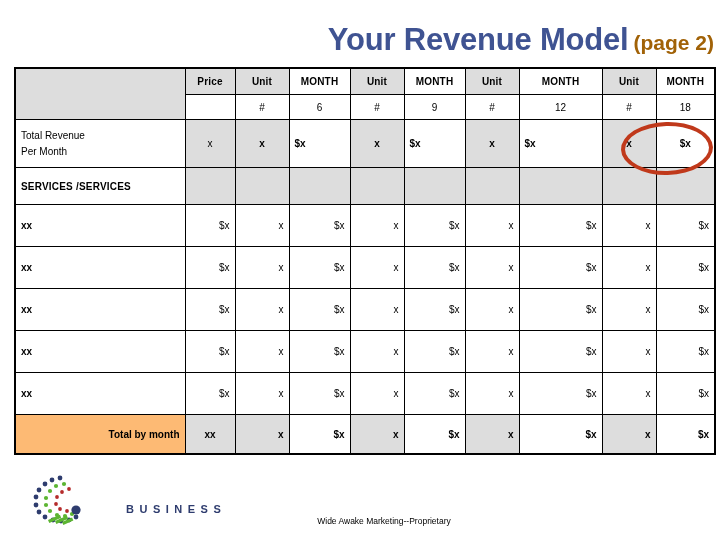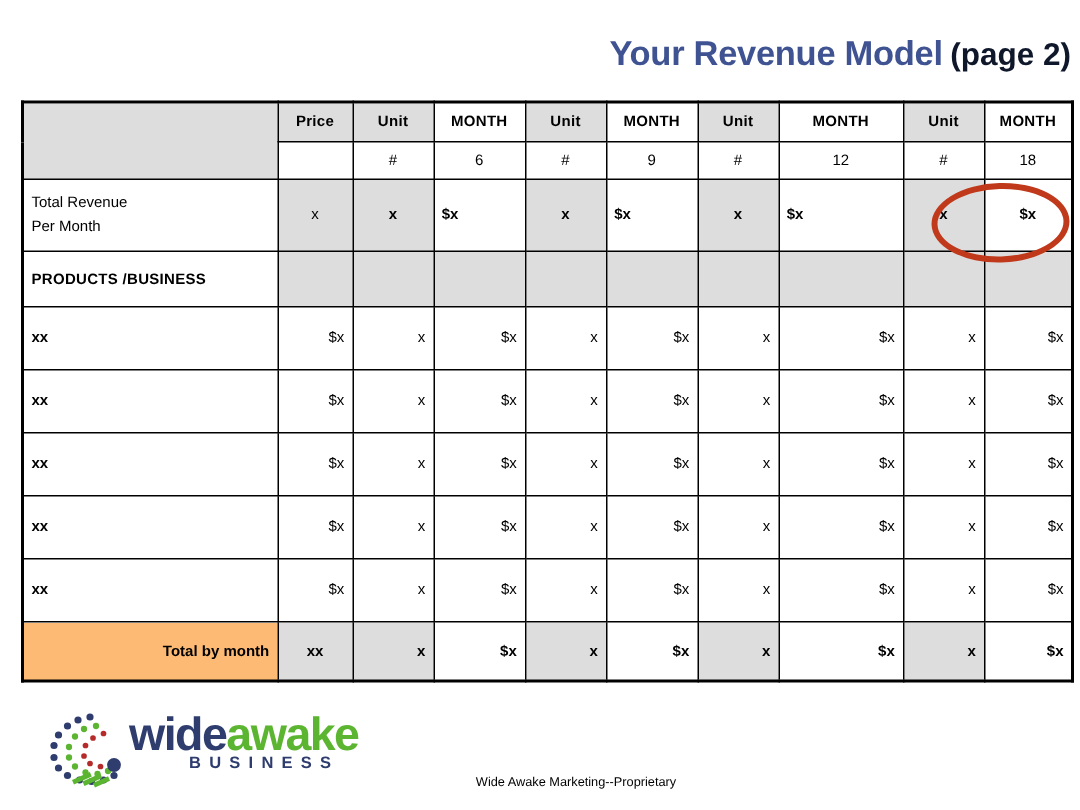--- a/index.html
+++ b/index.html
@@ -12,29 +12,29 @@
   }
 
   
   #title-bar{
     position:absolute;
     left:0; top:22px; width:714px;
     text-align:right;
     white-space:nowrap;
   }
   #title-main{
-    font-size:23px;
+    font-size:31px;
     font-weight:bold;
     color:#3f5392;
     letter-spacing:-0.2px;
   }
   #title-sub{
     font-size:21px;
     font-weight:bold;
-    color:#0f172a;
+    color:#a16207;
     margin-left:5px;
   }
 
   
   #revenue-table-wrap{
     position:absolute;
     left:14px; top:67px;
     width:632px;
   }
   table#revenue-table{
@@ -211,21 +211,21 @@
         <td class="white lf v-big">$x</td>
         <td class="gray ctr v-big">x</td>
         <td class="white lf v-big">$x</td>
         <td class="gray ctr v-big">x</td>
         <td class="white lf v-big">$x</td>
         <td class="gray ctr v-big">x</td>
         <td class="white ctr v-big">$x</td>
       </tr>
 
       <tr class="r-ps">
-        <td class="white lbl-ps">PRODUCTS /BUSINESS</td>
+        <td class="white lbl-ps">SERVICES /SERVICES</td>
         <td class="gray"></td>
         <td class="gray"></td>
         <td class="gray"></td>
         <td class="gray"></td>
         <td class="gray"></td>
         <td class="gray"></td>
         <td class="gray"></td>
         <td class="gray"></td>
         <td class="gray"></td>
       </tr>
@@ -343,17 +343,16 @@
       <circle cx="34" cy="39" r="1.9" fill="#b52b2b"></circle>
       <circle cx="41" cy="41" r="1.9" fill="#b52b2b"></circle>
 
       <circle cx="50" cy="40" r="4.6" fill="#2e3c6e"></circle>
 
       <rect x="22" y="50" width="13" height="3.2" fill="#5cb531" transform="rotate(-24 22 50)"></rect>
       <rect x="29" y="51" width="13" height="3.2" fill="#5cb531" transform="rotate(-24 29 51)"></rect>
       <rect x="36" y="52" width="11" height="3.2" fill="#5cb531" transform="rotate(-24 36 52)"></rect>
     </g>
   </svg>
-  <div id="logo-text"><span class="logo-wide">wide</span><span class="logo-awake">awake</span></div>
   <div id="logo-business">BUSINESS</div>
 </div>
 
 <div id="footer-note">Wide Awake Marketing--Proprietary</div>
 
 </body></html>

